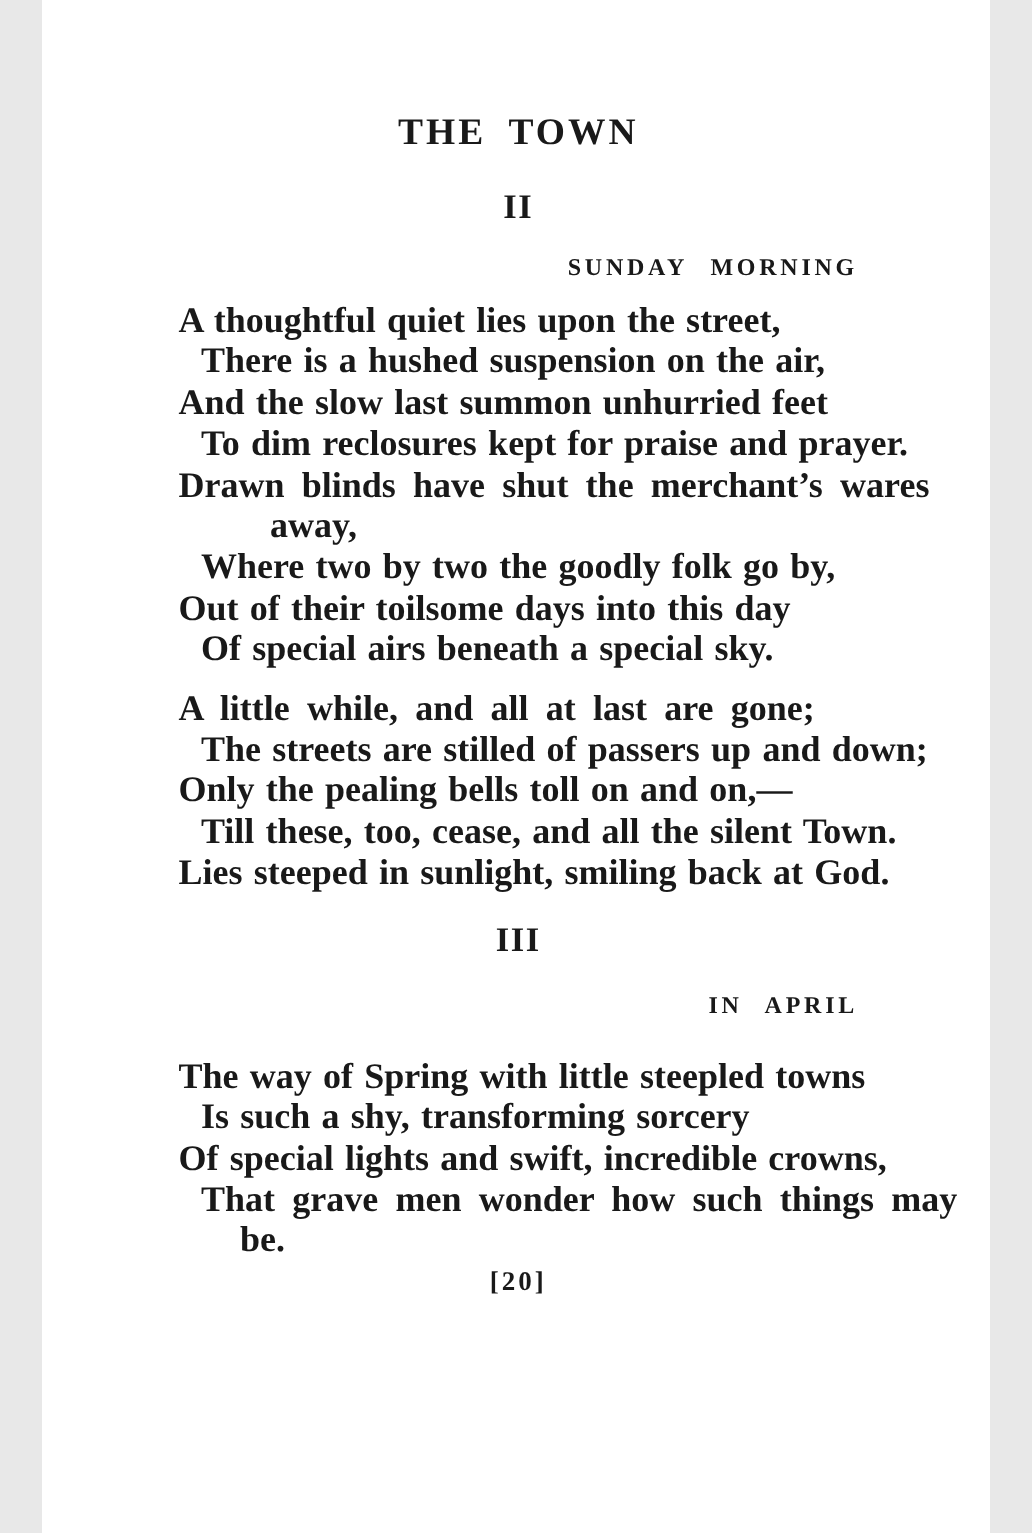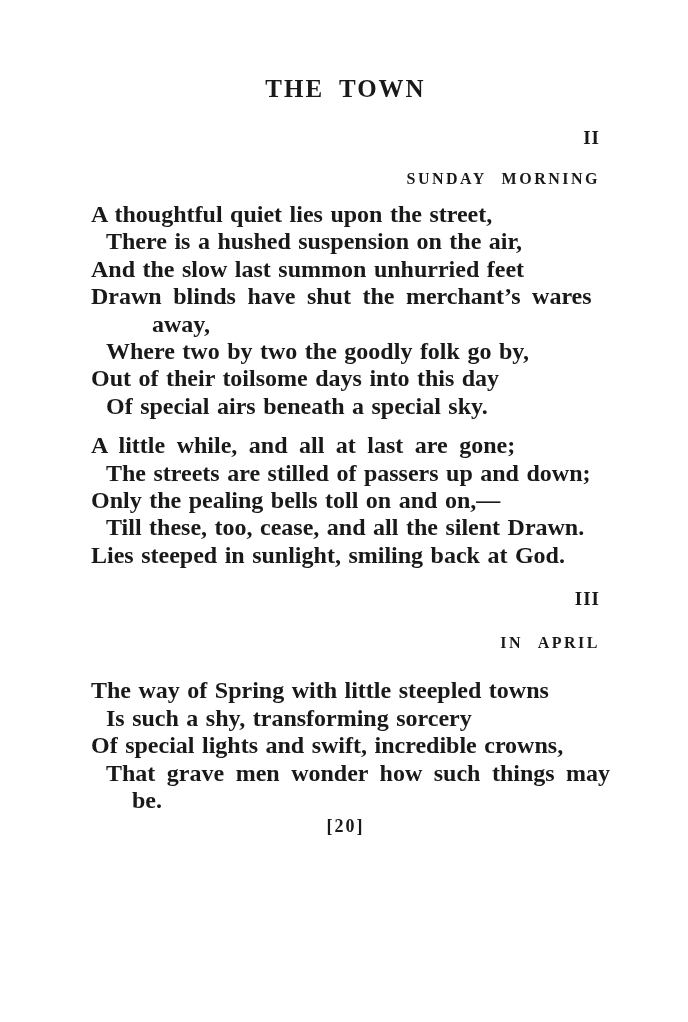--- a/index.html
+++ b/index.html
@@ -2,41 +2,41 @@
 <html><head>
 <meta charset="utf-8">
 <style>
   html, body {
     margin: 0;
     padding: 0;
     background: #e8e8e8;
   }
   .page {
     position: relative;
-    width: 688px;
+    width: 632px;
     height: 1022px;
     margin: 0 auto;
     background: #ffffff;
     box-sizing: border-box;
     padding: 76px 88px 0 91px;
     font-family: "Liberation Serif", "DejaVu Serif", serif;
     color: #191919;
     overflow: hidden;
   }
   .title {
     text-align: center;
     font-size: 25px;
     line-height: 26px;
     font-weight: 700;
     letter-spacing: 2px;
     word-spacing: 7px;
   }
   .secnum {
-    text-align: right;
-    font-size: 19px;
+    text-align: center;
+    font-size: 23px;
     line-height: 23px;
     font-weight: 700;
     letter-spacing: 1px;
   }
   .sechead {
     text-align: right;
     font-size: 16px;
     line-height: 16px;
     font-weight: 700;
     letter-spacing: 2.5px;
@@ -78,32 +78,33 @@
   <div class="title">THE TOWN</div>
 
   <div class="secnum mt-secnum1">II</div>
 
   <div class="sechead mt-sechead1">SUNDAY MORNING</div>
 
   <div class="stanza mt-stanza1a">
       <div class="poem-line indent-0">A thoughtful quiet lies upon the street,</div>
       <div class="poem-line indent-1">There is a hushed suspension on the air,</div>
       <div class="poem-line indent-0">And the slow last summon unhurried feet</div>
+      <div class="poem-line indent-1">To dim reclosures kept for praise and prayer.</div>
       <div class="poem-line indent-0 justify">Drawn blinds have shut the merchant’s wares</div>
       <div class="poem-line indent-3">away,</div>
       <div class="poem-line indent-1">Where two by two the goodly folk go by,</div>
       <div class="poem-line indent-0">Out of their toilsome days into this day</div>
       <div class="poem-line indent-1">Of special airs beneath a special sky.</div>
     </div>
 
   <div class="stanza mt-stanza1b">
       <div class="poem-line indent-0 justify">A little while, and all at last are gone;</div>
       <div class="poem-line indent-1">The streets are stilled of passers up and down;</div>
       <div class="poem-line indent-0">Only the pealing bells toll on and on,—</div>
-      <div class="poem-line indent-1">Till these, too, cease, and all the silent Drawn.</div>
+      <div class="poem-line indent-1">Till these, too, cease, and all the silent Town.</div>
       <div class="poem-line indent-0">Lies steeped in sunlight, smiling back at God.</div>
     </div>
 
   <div class="secnum mt-secnum2">III</div>
 
   <div class="sechead mt-sechead2">IN APRIL</div>
 
   <div class="stanza mt-stanza2a">
       <div class="poem-line indent-0">The way of Spring with little steepled towns</div>
       <div class="poem-line indent-1">Is such a shy, transforming sorcery</div>

